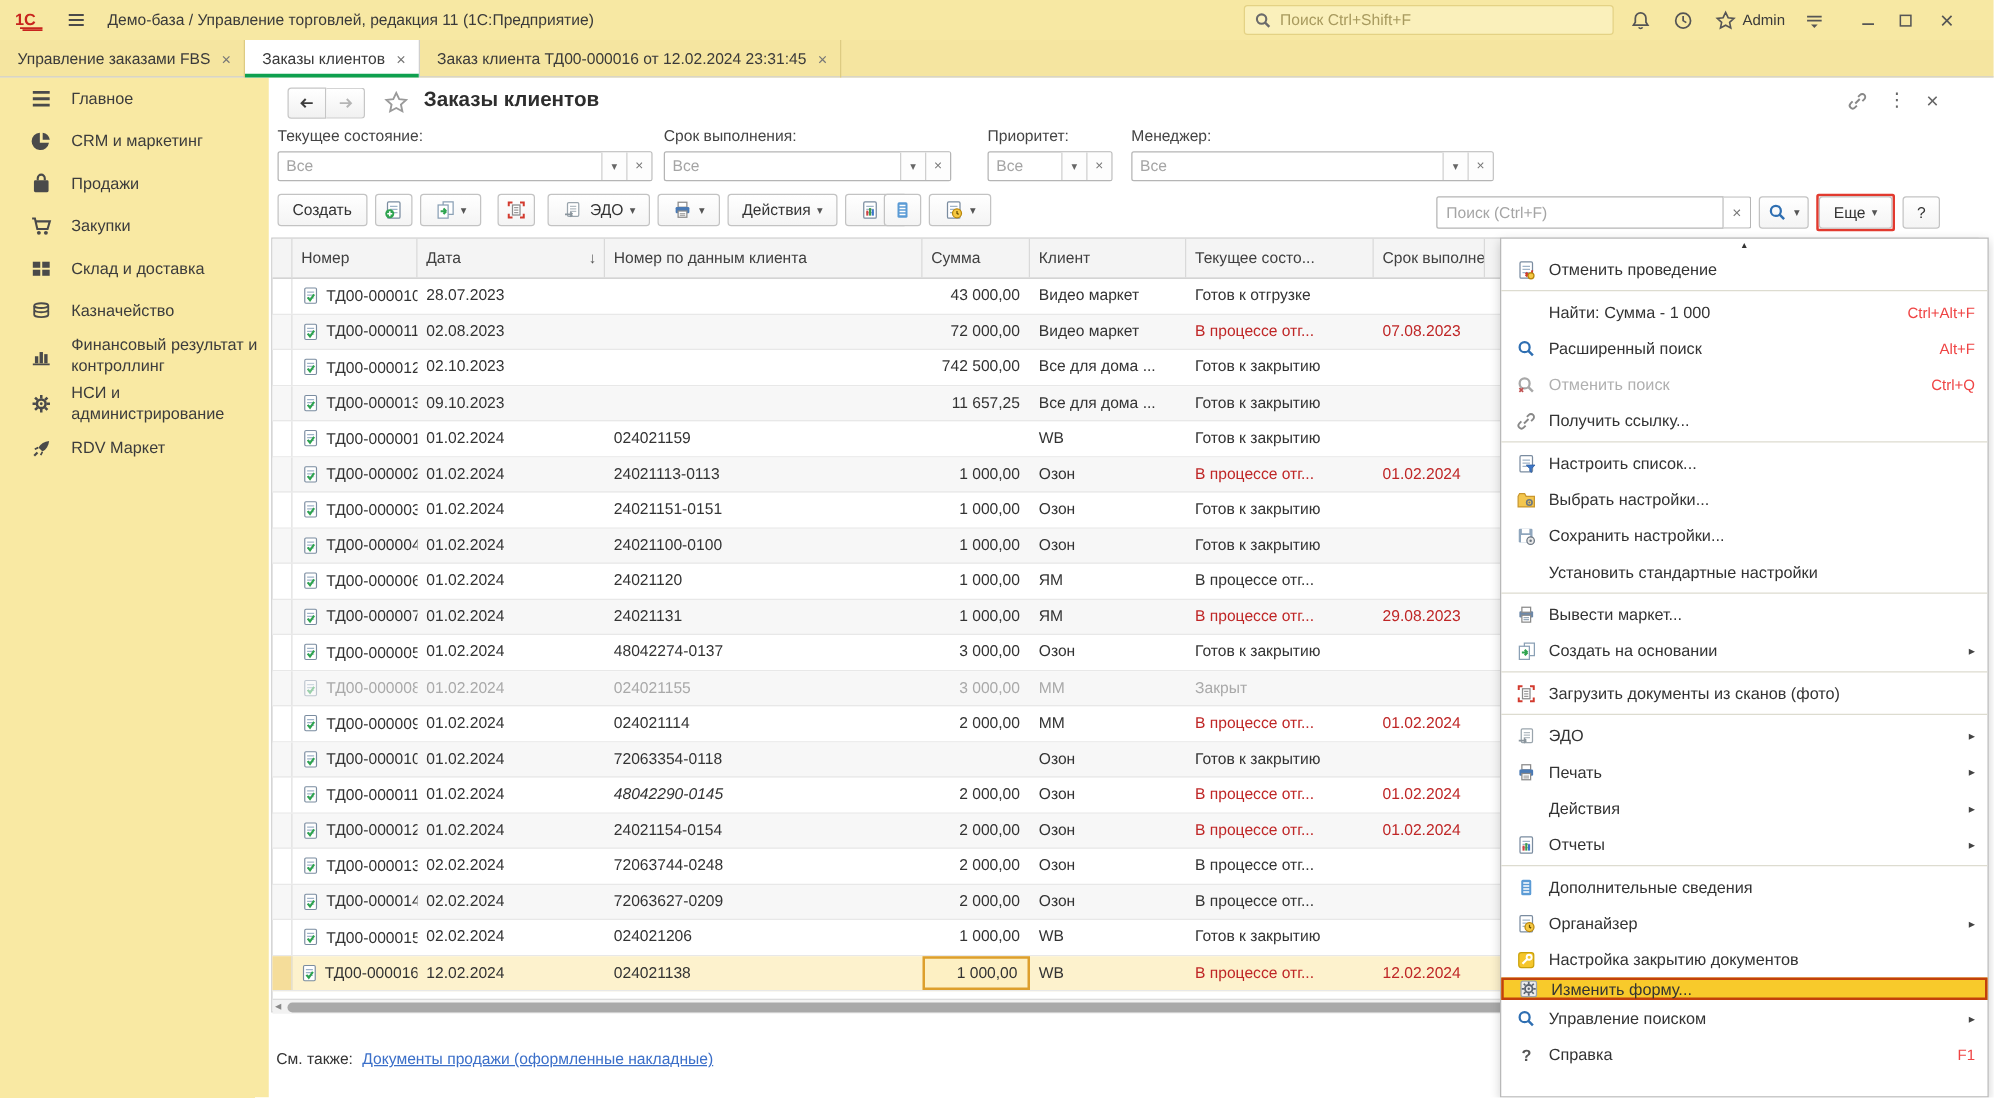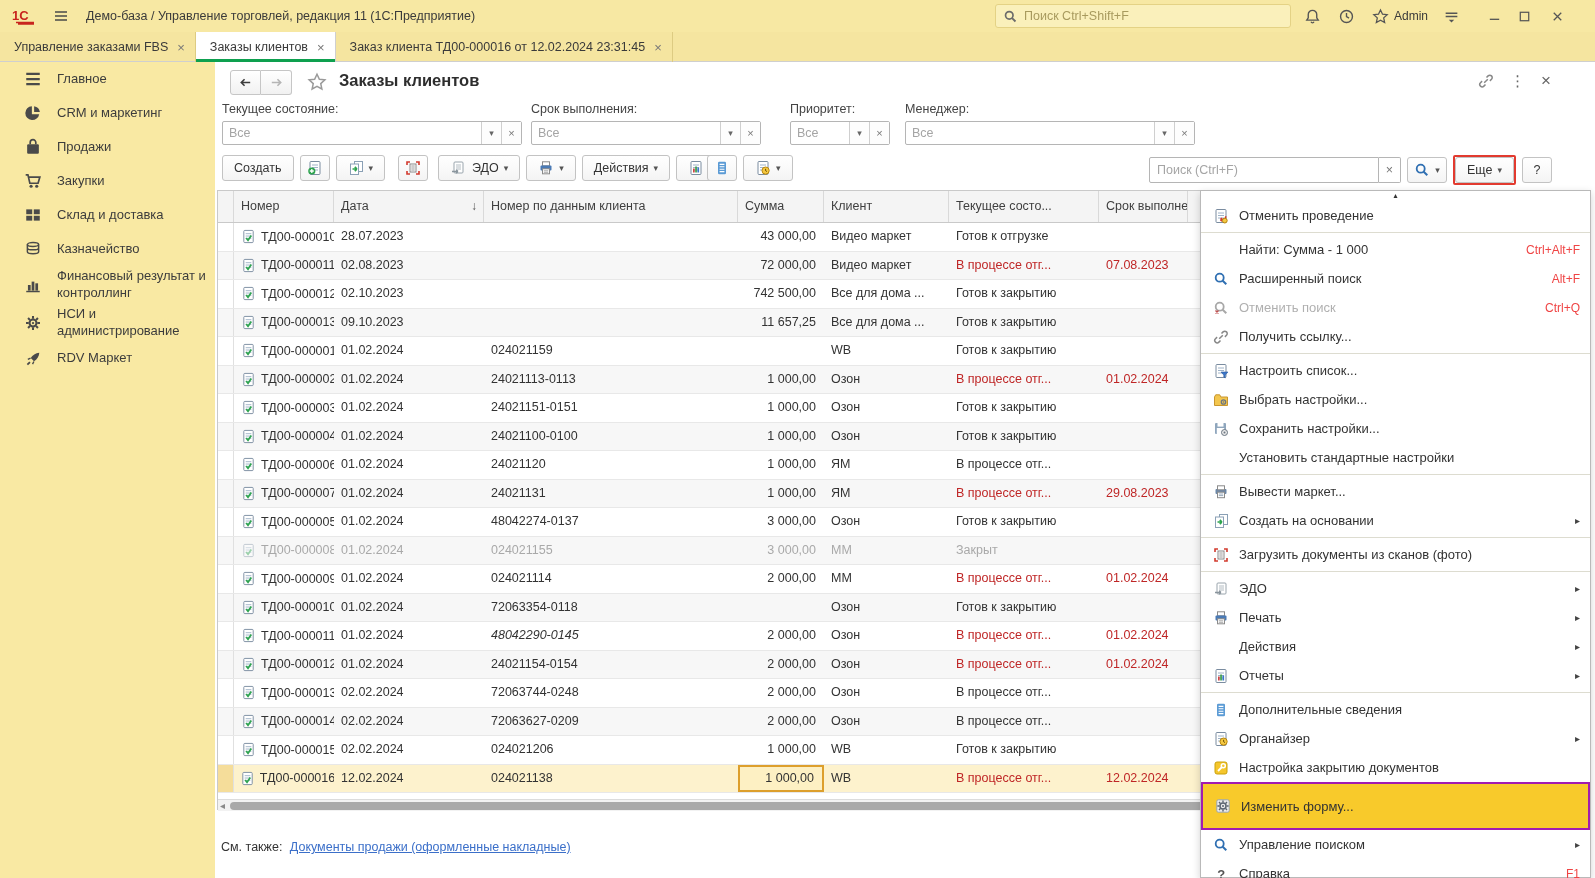--- a/index.html
+++ b/index.html
@@ -97,21 +97,21 @@
 
   
   .ctxmenu { position:absolute; left:1200px; top:190px; width:391px; height:688px; background:#fff; border:1px solid #b9b9b9; box-shadow:0 3px 8px rgba(0,0,0,.18); z-index:20; padding-top:10px; }
   .ctx-up { position:absolute; top:0; left:50%; transform:translateX(-50%); font-size:8px; color:#333; line-height:9px; }
   .mi { height:29px; display:flex; align-items:center; padding:0 10px 0 12px; cursor:pointer; position:relative; }
   .mi .ic { width:16px; height:16px; flex:0 0 16px; margin-right:10px; }
   .mi .lbl { font-size:13px; color:#333; white-space:nowrap; overflow:hidden; flex:1; }
   .mi .sc { font-size:12px; color:#ef4444; margin-left:12px; }
   .mi .sub { font-size:10px; color:#444; margin-left:10px; }
   .mi.disabled .lbl { color:#b0b0b0; }
-  .mi.hl { background:#f8ca2b; border:2px solid #a21caf; height:48px; }
+  .mi.hl { background:#f8ca2b; border:2px solid #c2410c; height:18px; }
   .msep { height:1px; background:#dddcd0; margin:2px 0; }
 </style>
 </head>
 <body>
 
 <div class="titlebar">
   <span class="ic logo">
       <svg viewBox="0 0 26 17" style="width: 100%; height: 100%; display: block;">
         <text x="0" y="12" font-size="13" font-weight="bold" fill="#c8241e">1С</text>
         <path d="M4 14.5h18M6 16h16" stroke="#c8241e" stroke-width="1.4" fill="none"></path>

